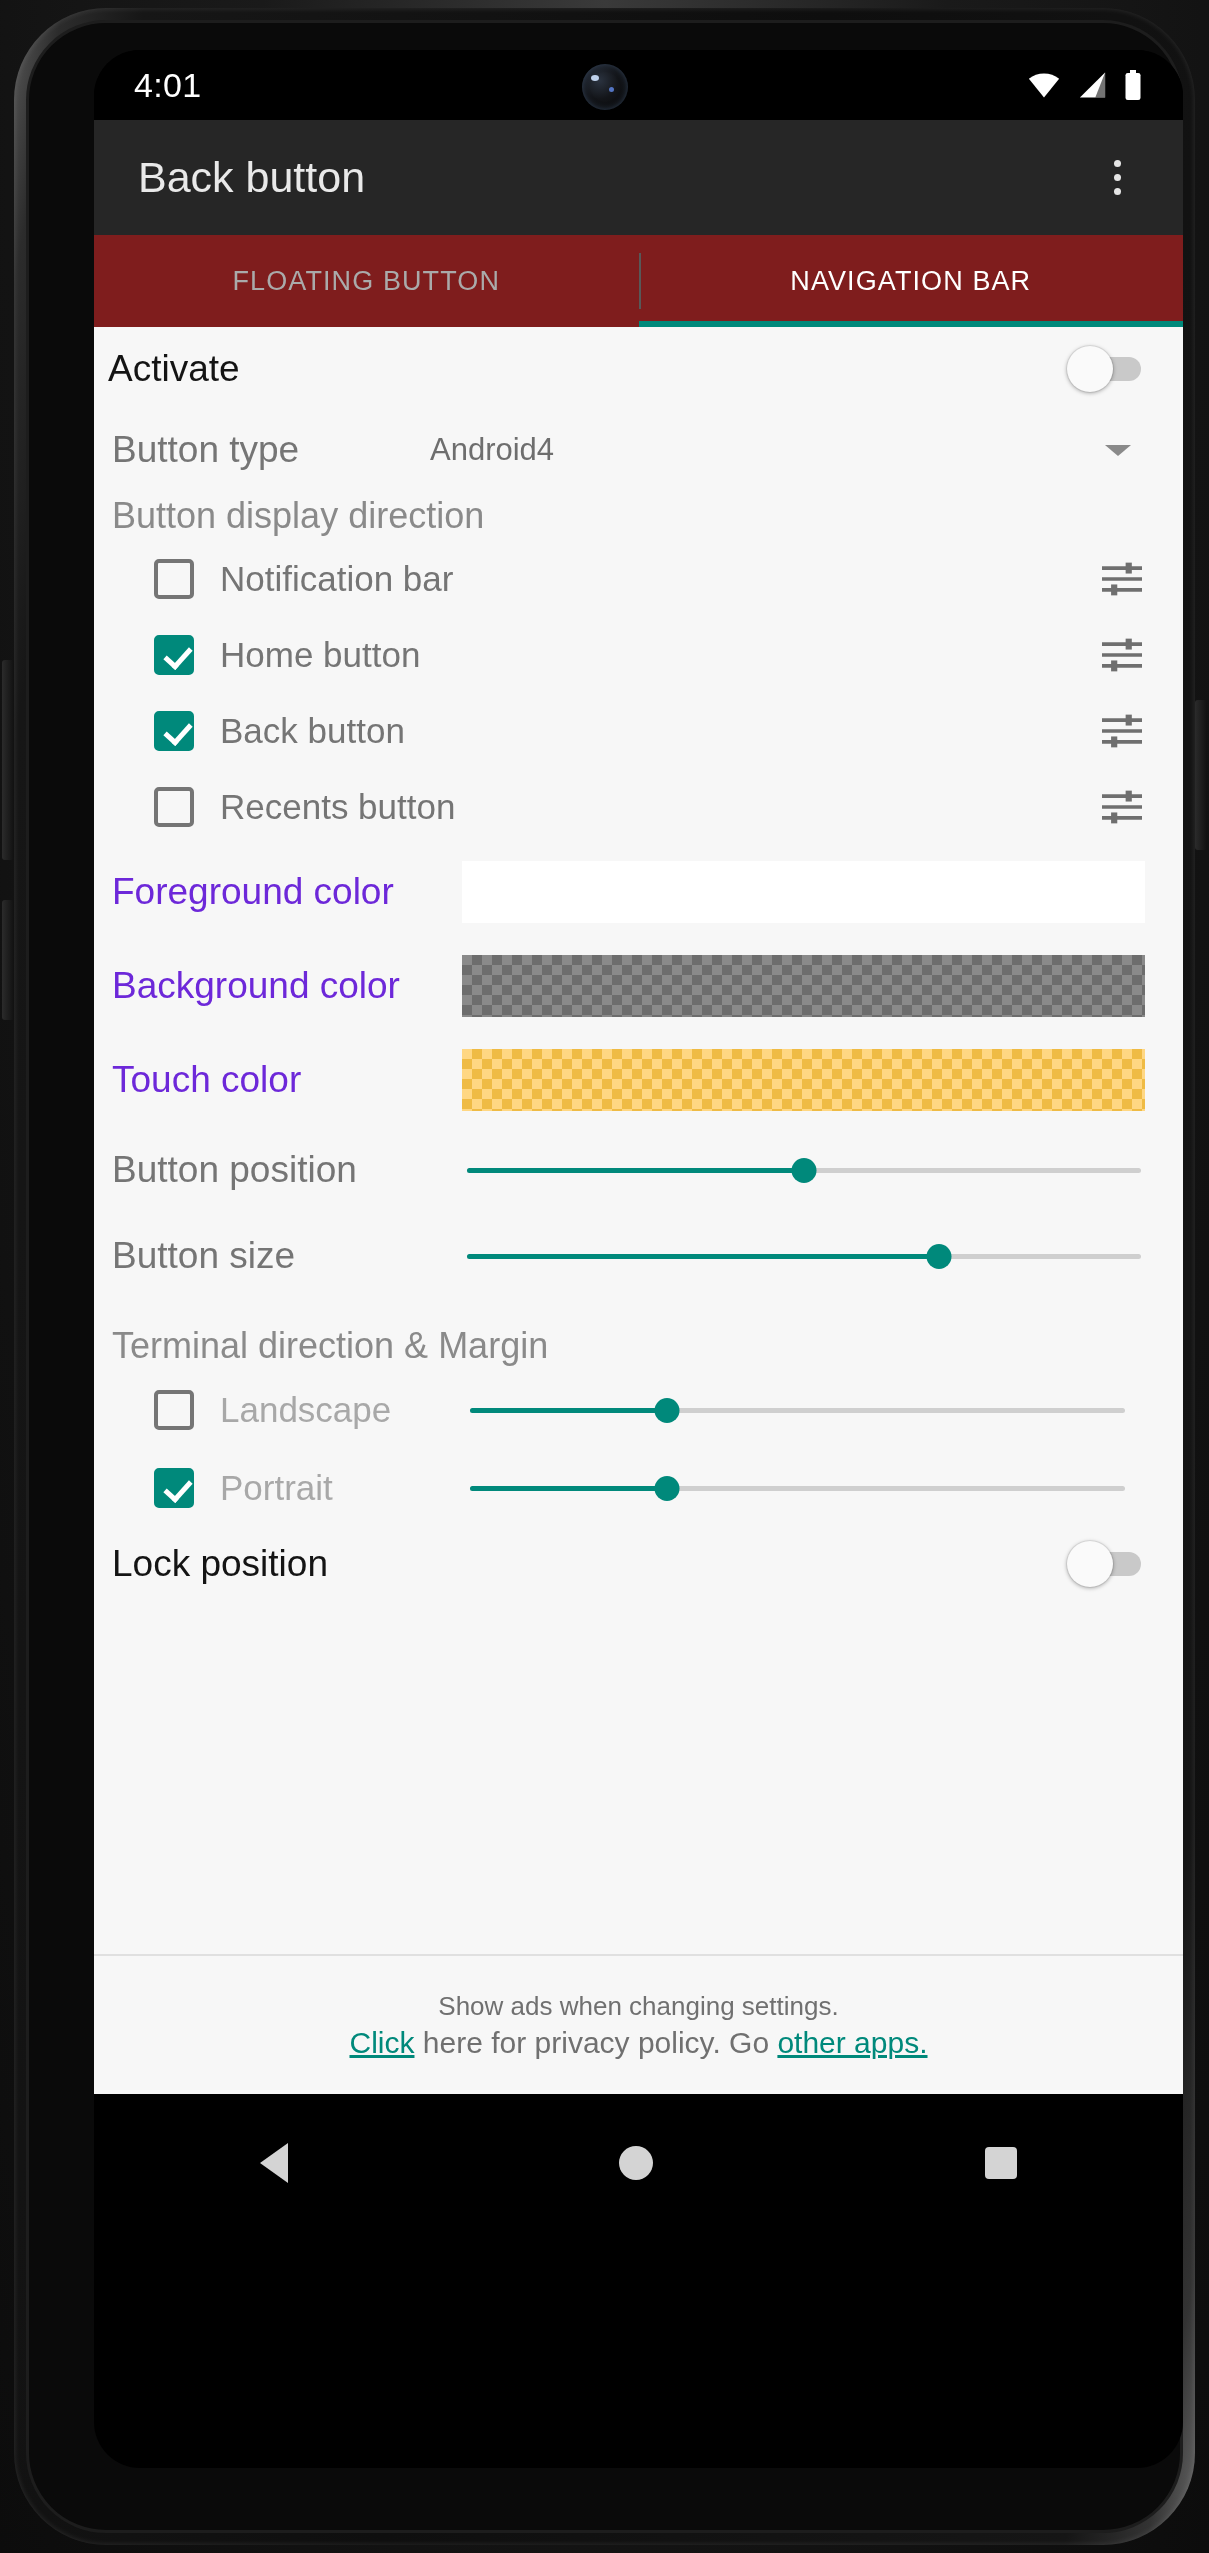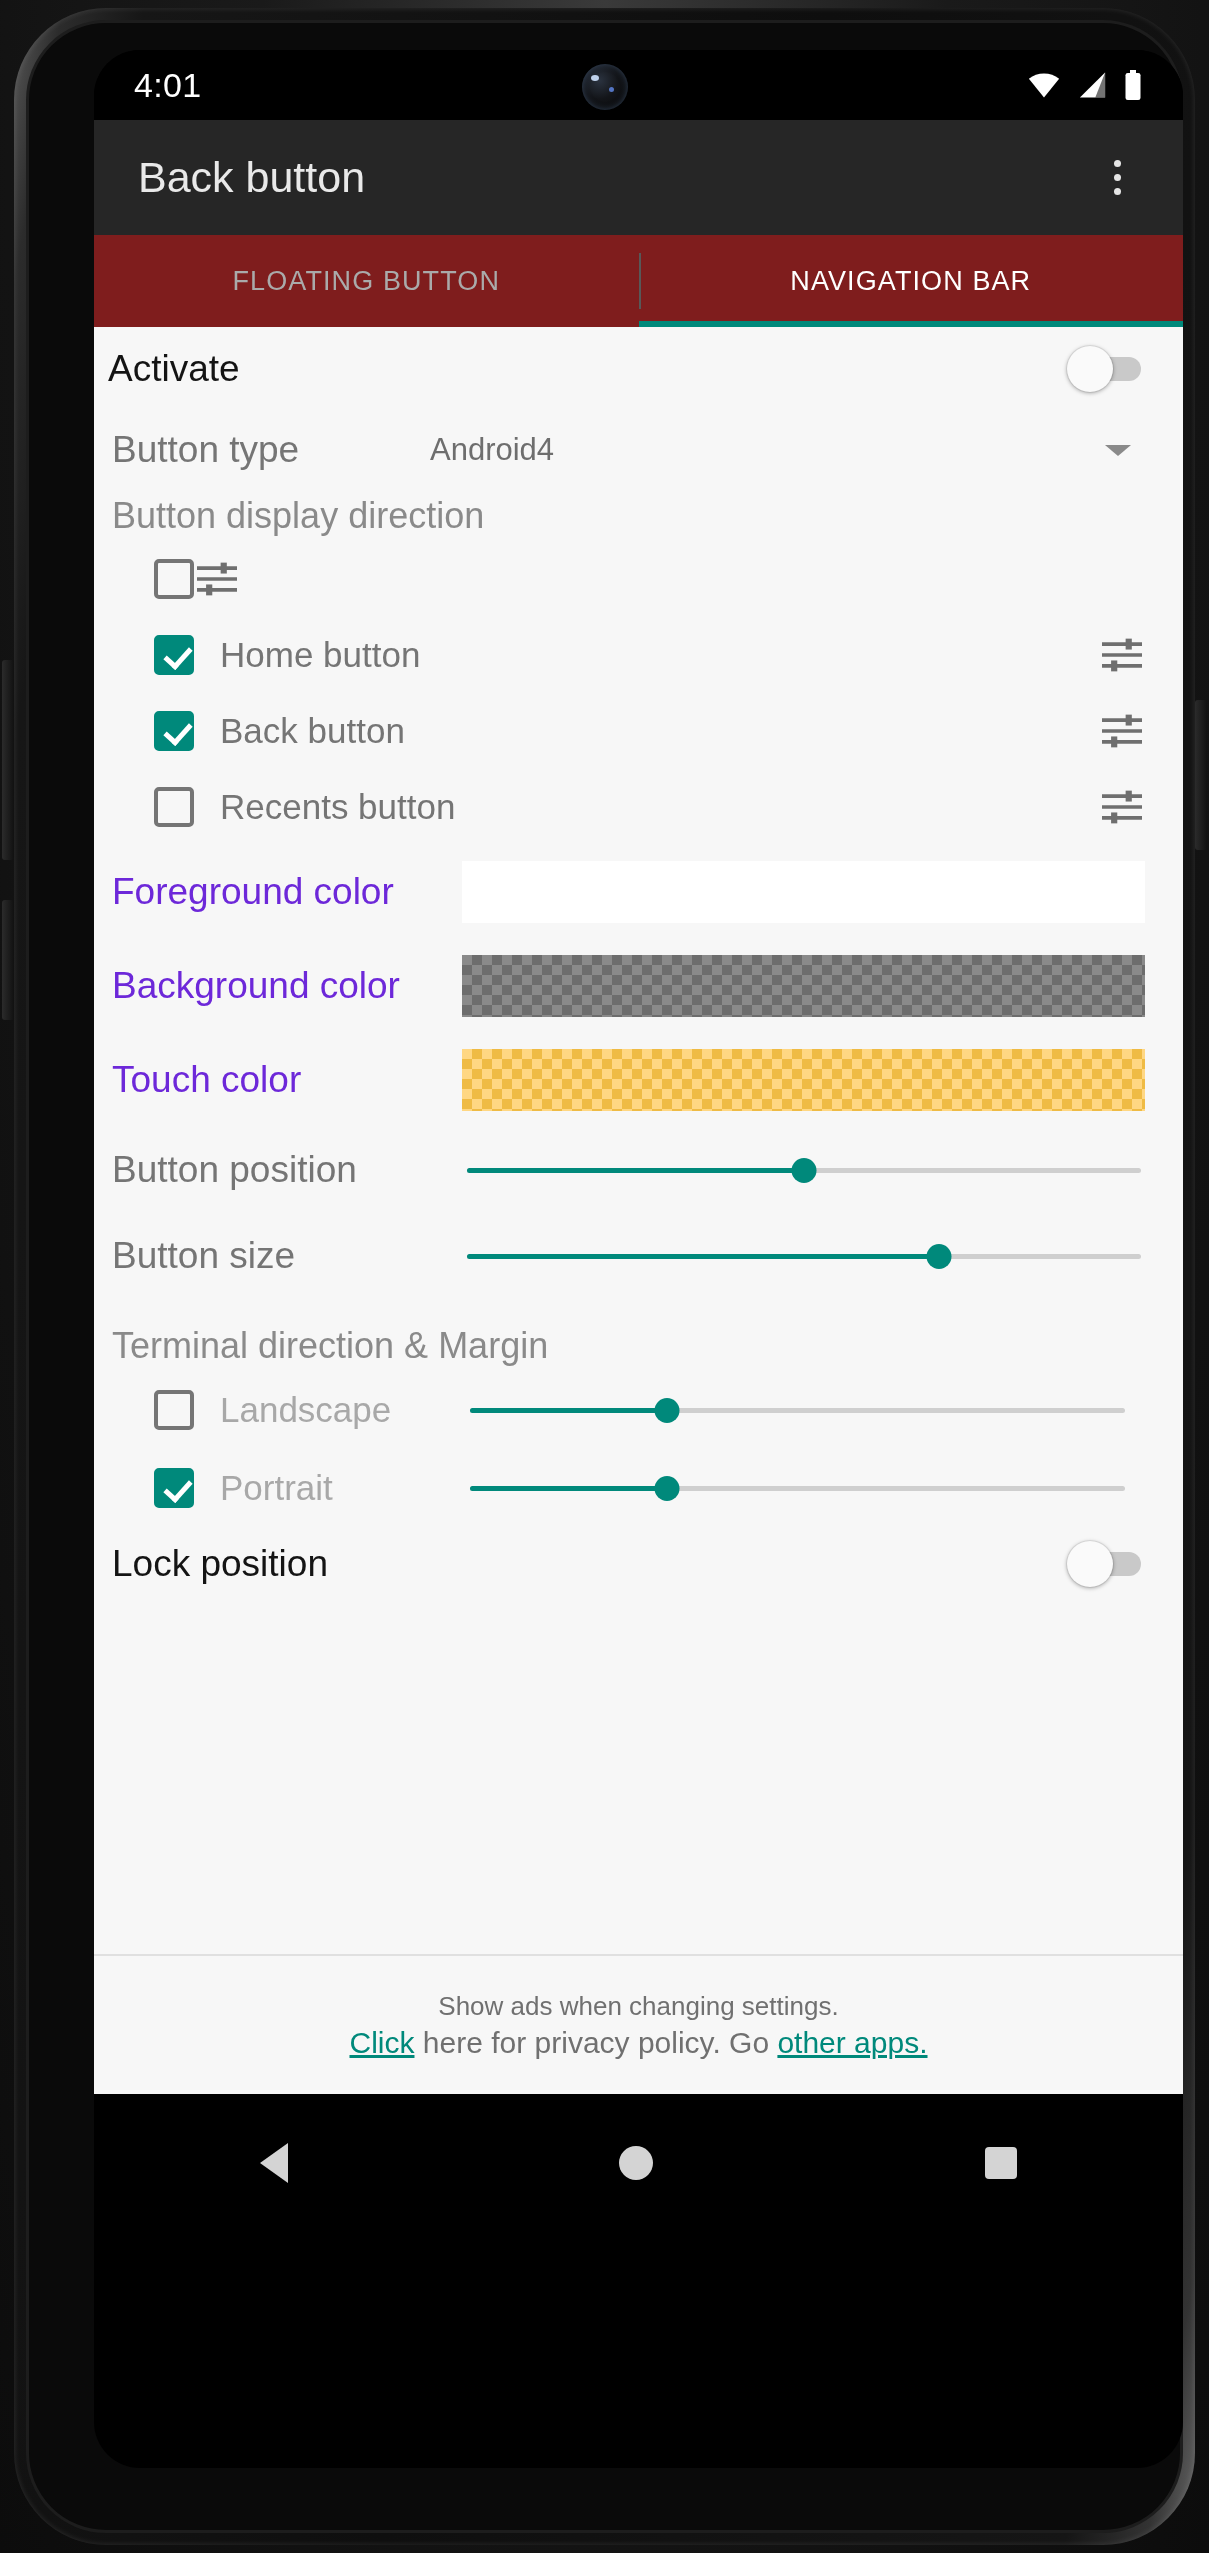--- a/index.html
+++ b/index.html
@@ -483,20 +483,21 @@
       <div class="row" id="row-buttontype">
         <div class="lbl-gray">Button type</div>
         <div id="bt-value">Android4</div>
         <div id="bt-caret"></div>
       </div>
 
       <div class="section-hdr">Button display direction</div>
 
       <div class="check-row">
         <div class="cb"></div>
+        <div class="cl">Notification bar</div>
         <svg class="eq-icon" viewBox="0 0 24 22">
           <line x1="1" y1="5" x2="23" y2="5" stroke="#6f6f6f" stroke-width="2"></line>
           <line x1="1" y1="11" x2="23" y2="11" stroke="#6f6f6f" stroke-width="2"></line>
           <line x1="1" y1="17" x2="23" y2="17" stroke="#6f6f6f" stroke-width="2"></line>
           <rect x="14" y="2" width="3.4" height="6" fill="#6f6f6f"></rect>
           <rect x="6" y="14" width="3.4" height="6" fill="#6f6f6f"></rect>
         </svg>
       </div>
 
       <div class="check-row">

